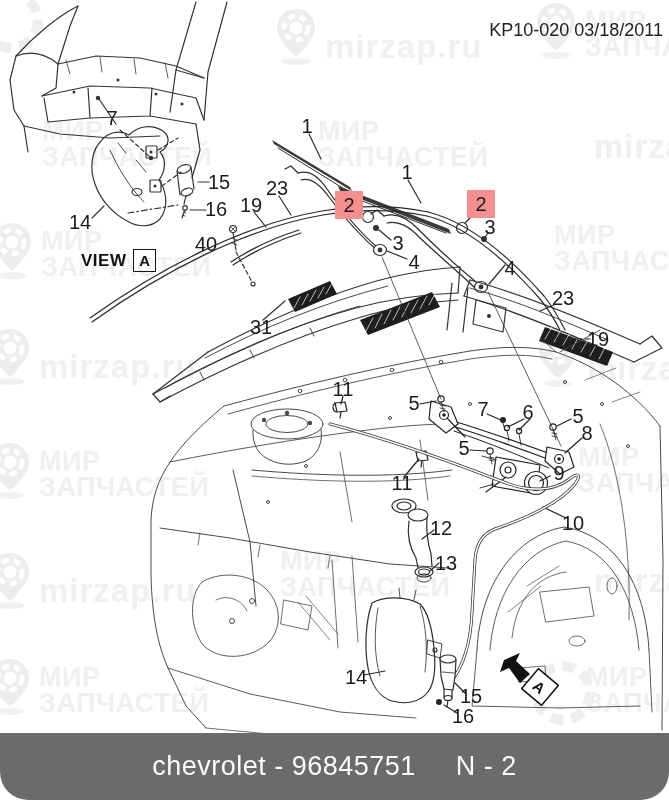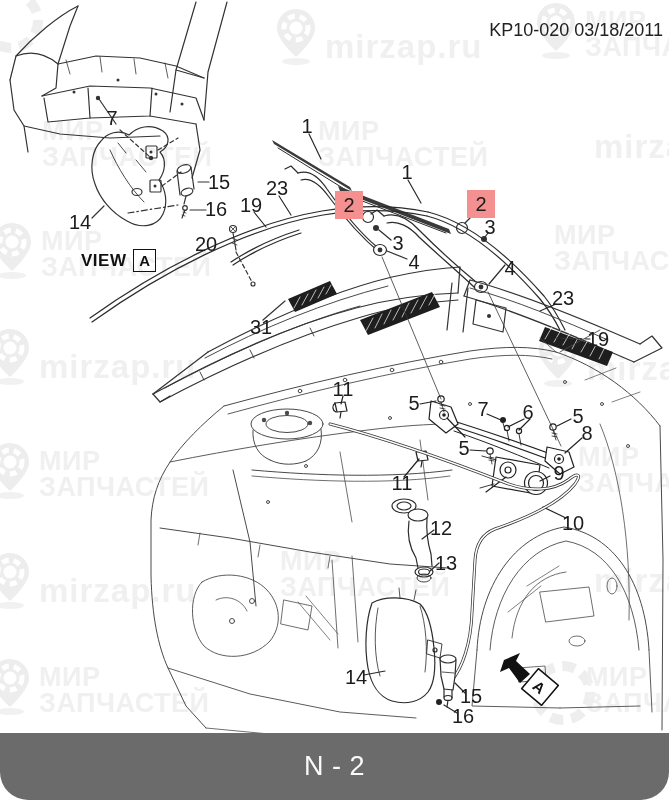--- a/index.html
+++ b/index.html
@@ -433,21 +433,21 @@
       <div class="callout" style="left: 307px; top: 126px;">1</div>
       <div class="callout" style="left: 277px; top: 188px;">23</div>
       <div class="callout hl" style="left: 349px; top: 205px; background: rgb(245, 144, 144);">2</div>
       <div class="callout" style="left: 407px; top: 172px;">1</div>
       <div class="callout hl" style="left: 481px; top: 204px; background: rgb(245, 144, 144);">2</div>
       <div class="callout" style="left: 490px; top: 227px;">3</div>
       <div class="callout" style="left: 398px; top: 243px;">3</div>
       <div class="callout" style="left: 414px; top: 262px;">4</div>
       <div class="callout" style="left: 510px; top: 268px;">4</div>
       <div class="callout" style="left: 251px; top: 205px;">19</div>
-      <div class="callout" style="left: 206px; top: 244px;">20</div>
+      <div class="callout" style="left: 206px; top: 244px;">40</div>
       <div class="callout" style="left: 261px; top: 327px;">31</div>
       <div class="callout" style="left: 563px; top: 298px;">23</div>
       <div class="callout" style="left: 598px; top: 339px;">19</div>
       <div class="callout" style="left: 343px; top: 389px;">11</div>
       <div class="callout" style="left: 414px; top: 403px;">5</div>
       <div class="callout" style="left: 483px; top: 409px;">7</div>
       <div class="callout" style="left: 528px; top: 412px;">6</div>
       <div class="callout" style="left: 578px; top: 416px;">5</div>
       <div class="callout" style="left: 587px; top: 433px;">8</div>
       <div class="callout" style="left: 464px; top: 448px;">5</div>
@@ -456,16 +456,17 @@
       <div class="callout" style="left: 573px; top: 523px;">10</div>
       <div class="callout" style="left: 441px; top: 528px;">12</div>
       <div class="callout" style="left: 446px; top: 563px;">13</div>
       <div class="callout" style="left: 356px; top: 677px;">14</div>
       <div class="callout" style="left: 471px; top: 696px;">15</div>
       <div class="callout" style="left: 463px; top: 716px;">16</div>
     </div>
 
   <div class="footer-bar" style="background: rgb(107, 107, 107);"></div>
   <div class="footer-text">
+    <span>chevrolet - 96845751</span>
     <span>N - 2</span>
   </div>
 
 </div>
 
 </body></html>

